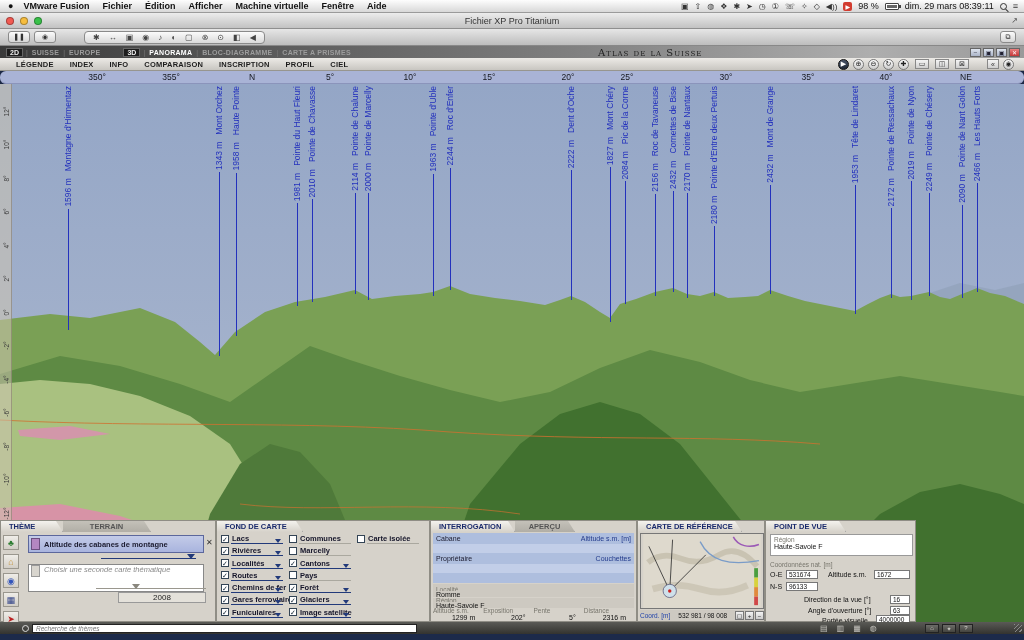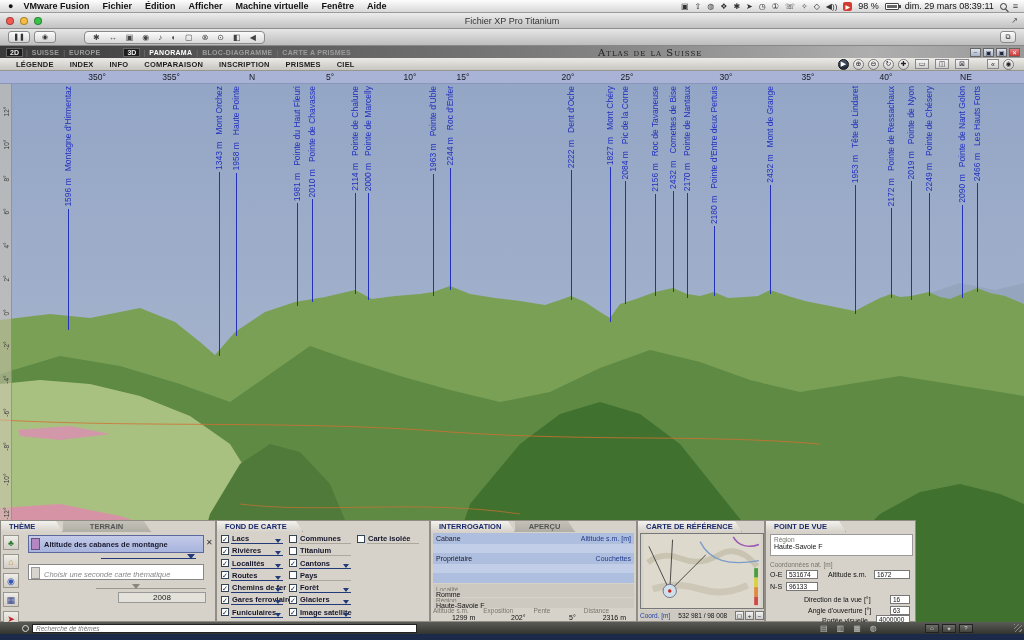--- a/index.html
+++ b/index.html
@@ -72,21 +72,21 @@
     background:linear-gradient(#fff,#ccc); font-size:7px; color:#222;
     display:flex; align-items:center; justify-content:center; }
   .vt-circle.dark { background:linear-gradient(#4a5568,#1d2736); color:#fff; border-color:#111; }
   .vt-rect { width:14px; height:10px; border:1px solid #888; background:linear-gradient(#f4f4f4,#cfcfcf);
     font-size:7px; color:#333; display:flex; align-items:center; justify-content:center; margin-left:2px; }
   .vt-small { width:12px; height:10px; border:1px solid #888; background:linear-gradient(#f4f4f4,#cfcfcf);
     font-size:7px; color:#333; display:flex; align-items:center; justify-content:center; }
 
   
   #compass { position:absolute; left:0; top:71px; width:1024px; height:13px;
-    background:#a9b3d6; border-bottom:1px solid #8b94bb; }
+    background:#a9b3d6; border-bottom:1px solid #8b94bb;border-radius:6px; }
   .cmp-tick { position:absolute; top:1px; width:30px; text-align:center; font-size:8.5px; color:#16181f; }
 
   
   #pano { position:absolute; left:0; top:84px; width:1024px; height:538px;
     background:linear-gradient(#94a6c6,#a4b2cc 55%); overflow:hidden; }
   #terrain { position:absolute; left:0; top:0; }
   #elev-scale { position:absolute; left:0; top:0; width:12px; height:538px;
     background:rgba(205,196,176,.55); border-right:1px solid rgba(120,110,95,.5); }
   .elev-tick { position:absolute; left:-7px; width:26px; text-align:center; font-size:6.5px; color:#3a3a3a;
     transform:rotate(-90deg); }
@@ -114,22 +114,22 @@
   .th-ic { width:16px; height:15px; border:1px solid #9a978e; background:linear-gradient(#efede8,#d2cec6);
     display:flex; align-items:center; justify-content:center; font-size:9px; }
   #theme-selected { position:absolute; left:27px; top:14px; width:176px; height:18px;
     background:linear-gradient(#c3cbe8,#a9b4de); border:1px solid #5c679c;
     display:flex; align-items:center; font-size:7.5px; font-weight:bold; color:#1c1c30; }
   .fold { width:9px; height:12px; background:#b387c2; border:1px solid #6a4f80; margin:0 4px 0 2px; }
   #theme-close { position:absolute; left:205px; top:17px; font-size:8px; color:#333; }
   #theme-slider1 { position:absolute; left:100px; top:37px; width:95px; height:1px; background:#223a7a; }
   .sl-thumb { position:absolute; top:-4px; width:0; height:0; border-left:4px solid transparent;
     border-right:4px solid transparent; border-top:5px solid #223a7a; }
-  #theme-second { position:absolute; left:27px; top:43px; width:176px; height:16px; background:#fff;
-    border:1px solid #888; display:flex; align-items:flex-end; font-size:7.5px; font-style:italic; color:#888; }
+  #theme-second { position:absolute; left:27px; top:43px; width:176px; height:28px; background:#fff;
+    border:1px solid #888; display:flex; align-items:flex-start; font-size:7.5px; font-style:italic; color:#888; }
   #theme-slider2 { position:absolute; left:95px; top:67px; width:110px; height:1px; background:#9a978e; }
   #year-box { position:absolute; left:117px; top:71px; width:88px; height:11px; background:#e4e1da;
     border:1px solid #999; font-size:8px; color:#222; text-align:center; line-height:10px; }
 
   
   #p-fond { left:216px; width:214px; }
   #fc-cols { position:absolute; left:4px; top:13px; display:flex; }
   .fc-col { width:68px; }
   .fc-item { height:12.3px; position:relative; }
   .fc-row { display:flex; align-items:center; gap:3px; }
@@ -280,21 +280,21 @@
       </span>
   </div>
 
   <div id="app-menu">
     <span id="app-menu-items" style="display:flex;">
         <span class="am-item">LÉGENDE</span>
         <span class="am-item">INDEX</span>
         <span class="am-item">INFO</span>
         <span class="am-item">COMPARAISON</span>
         <span class="am-item">INSCRIPTION</span>
-        <span class="am-item">PRISMES</span>
+        <span class="am-item">PROFIL</span>
         <span class="am-item">CIEL</span>
       </span>
     <span id="view-tools">
       <span class="vt-circle dark">▶</span>
       <span class="vt-circle">⊕</span>
       <span class="vt-circle">⊖</span>
       <span class="vt-circle">↻</span>
       <span class="vt-circle">✚</span>
       <span class="vt-rect">▭</span>
       <span class="vt-rect">◫</span>
@@ -304,21 +304,21 @@
     </span>
   </div>
 
   <div id="compass">
       <div class="cmp-tick" style="left: -27px;">5°</div>
       <div class="cmp-tick" style="left: 82px;">350°</div>
       <div class="cmp-tick" style="left: 156px;">355°</div>
       <div class="cmp-tick" style="left: 237px;">N</div>
       <div class="cmp-tick" style="left: 315px;">5°</div>
       <div class="cmp-tick" style="left: 395px;">10°</div>
-      <div class="cmp-tick" style="left: 448px;">15°</div>
+      <div class="cmp-tick" style="left: 474px;">15°</div>
       <div class="cmp-tick" style="left: 553px;">20°</div>
       <div class="cmp-tick" style="left: 612px;">25°</div>
       <div class="cmp-tick" style="left: 711px;">30°</div>
       <div class="cmp-tick" style="left: 793px;">35°</div>
       <div class="cmp-tick" style="left: 871px;">40°</div>
       <div class="cmp-tick" style="left: 951px;">NE</div>
     </div>
 
   <div id="pano">
     <svg id="terrain" width="1024" height="538" viewBox="0 0 1024 538">
@@ -553,21 +553,21 @@
           <div class="fc-item">
             <div class="fc-row">
               <div class="cb"></div>
               <div class="fc-label">Communes</div>
             </div>
             <div class="fc-slider off"></div>
           </div>
           <div class="fc-item">
             <div class="fc-row">
               <div class="cb"></div>
-              <div class="fc-label">Titanium</div>
+              <div class="fc-label">Marcelly</div>
             </div>
             <div class="fc-slider off"></div>
           </div>
           <div class="fc-item">
             <div class="fc-row">
               <div class="cb">✓</div>
               <div class="fc-label">Cantons</div>
             </div>
             <div class="fc-slider">
               <span class="sl-thumb" style="left: 44px; border-top-width: 4px; border-left-width: 3px; border-right-width: 3px;"></span>

